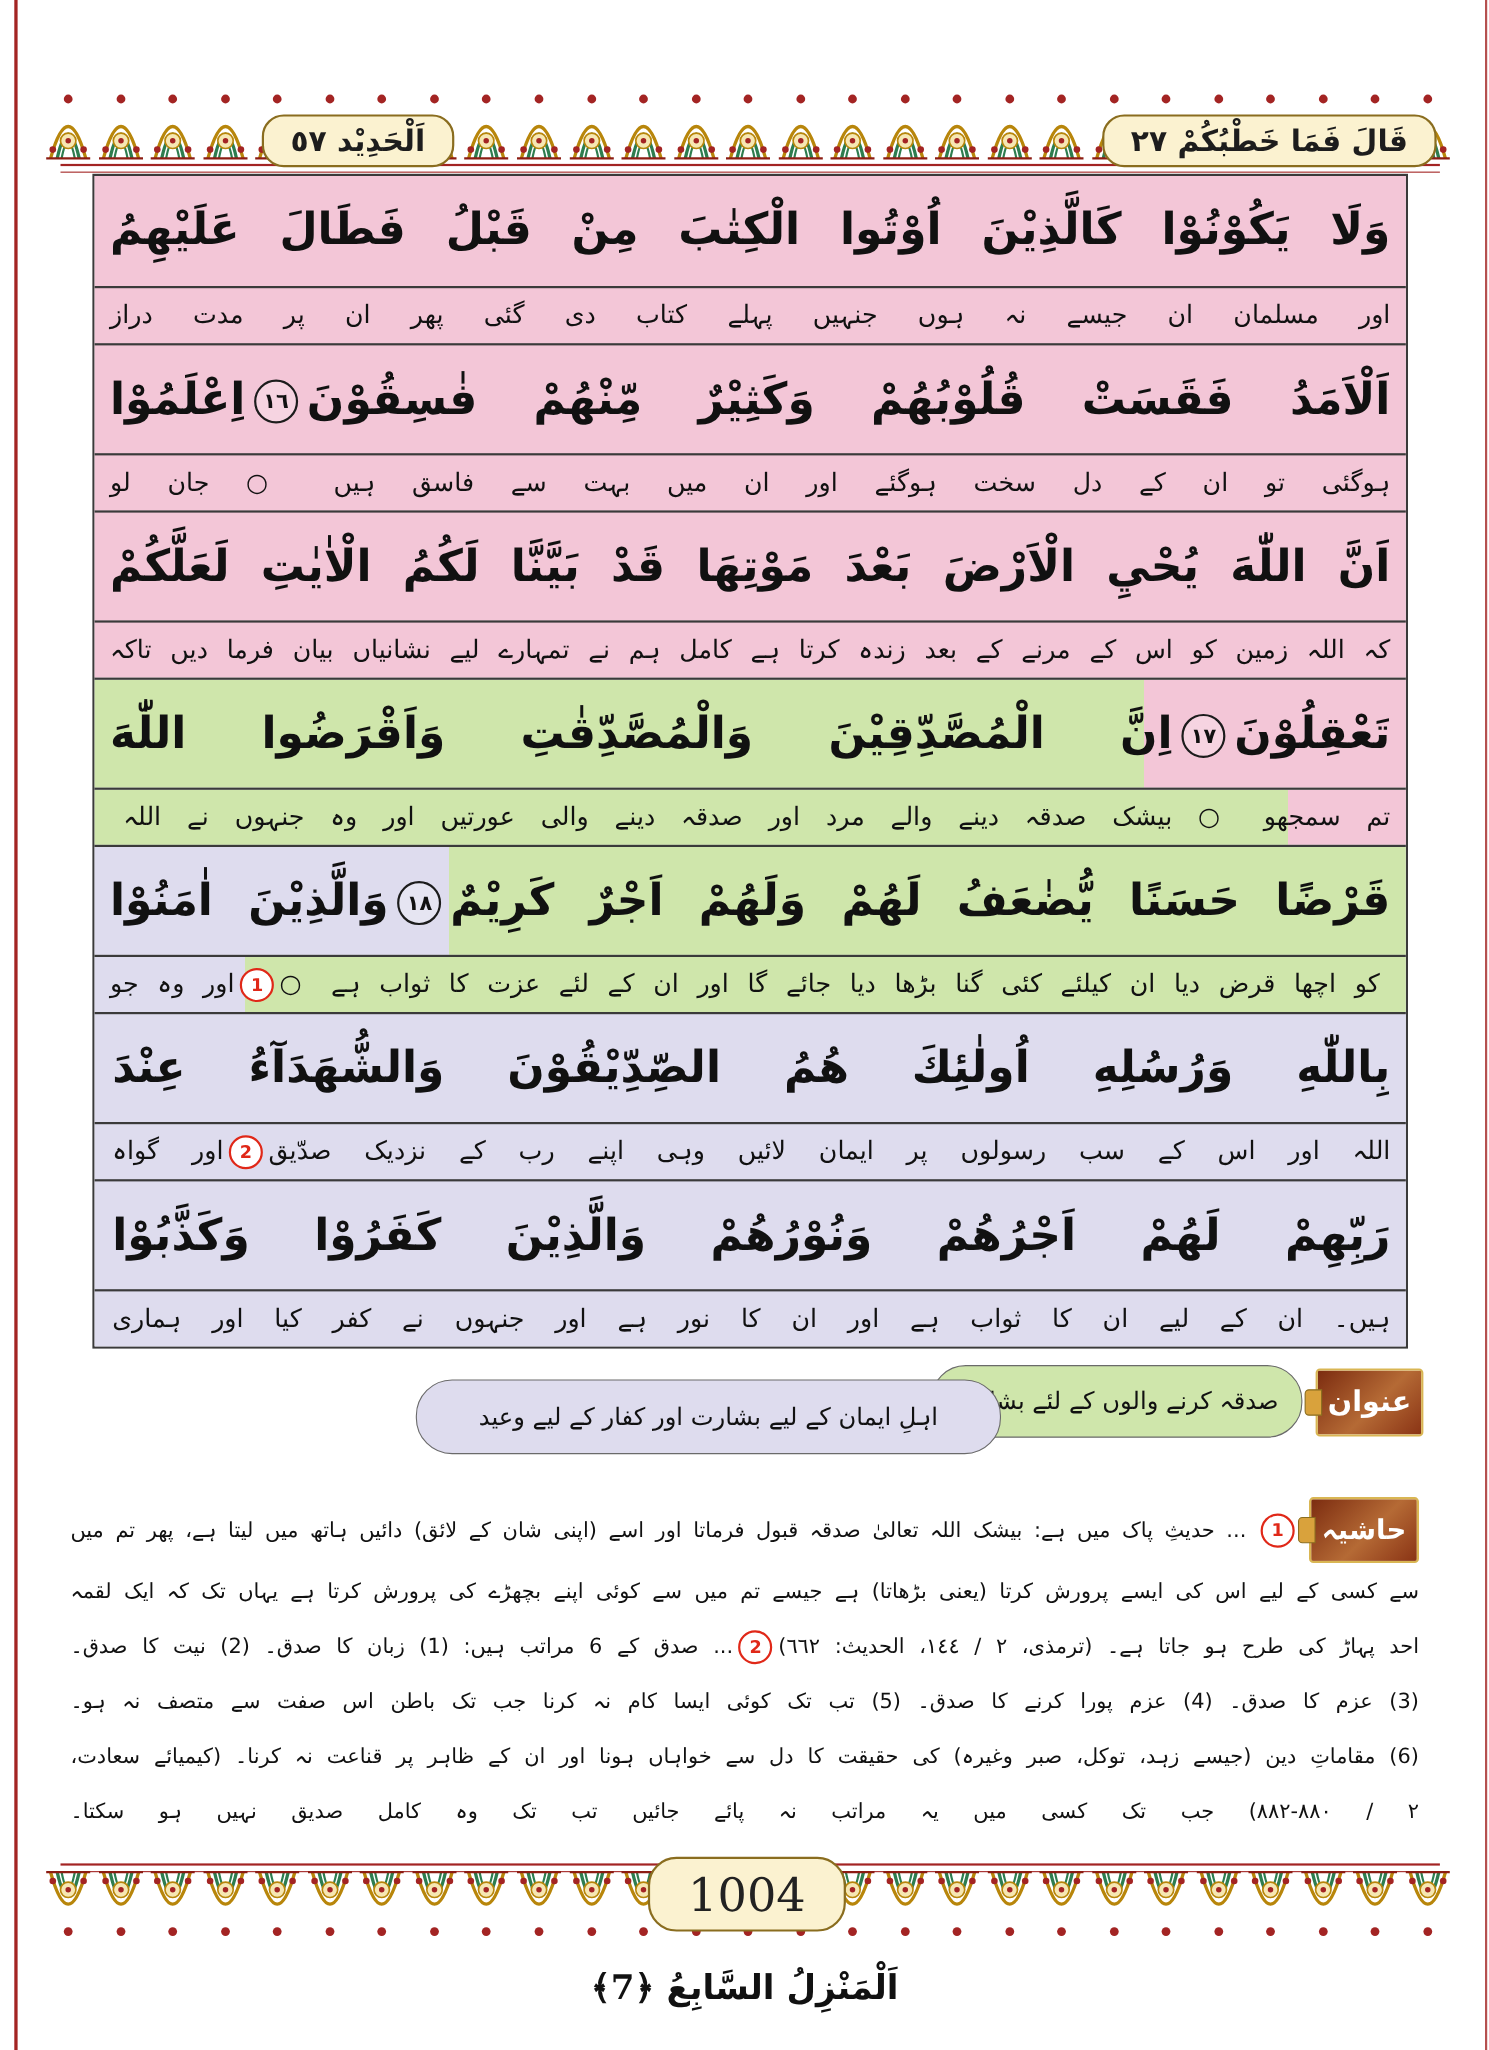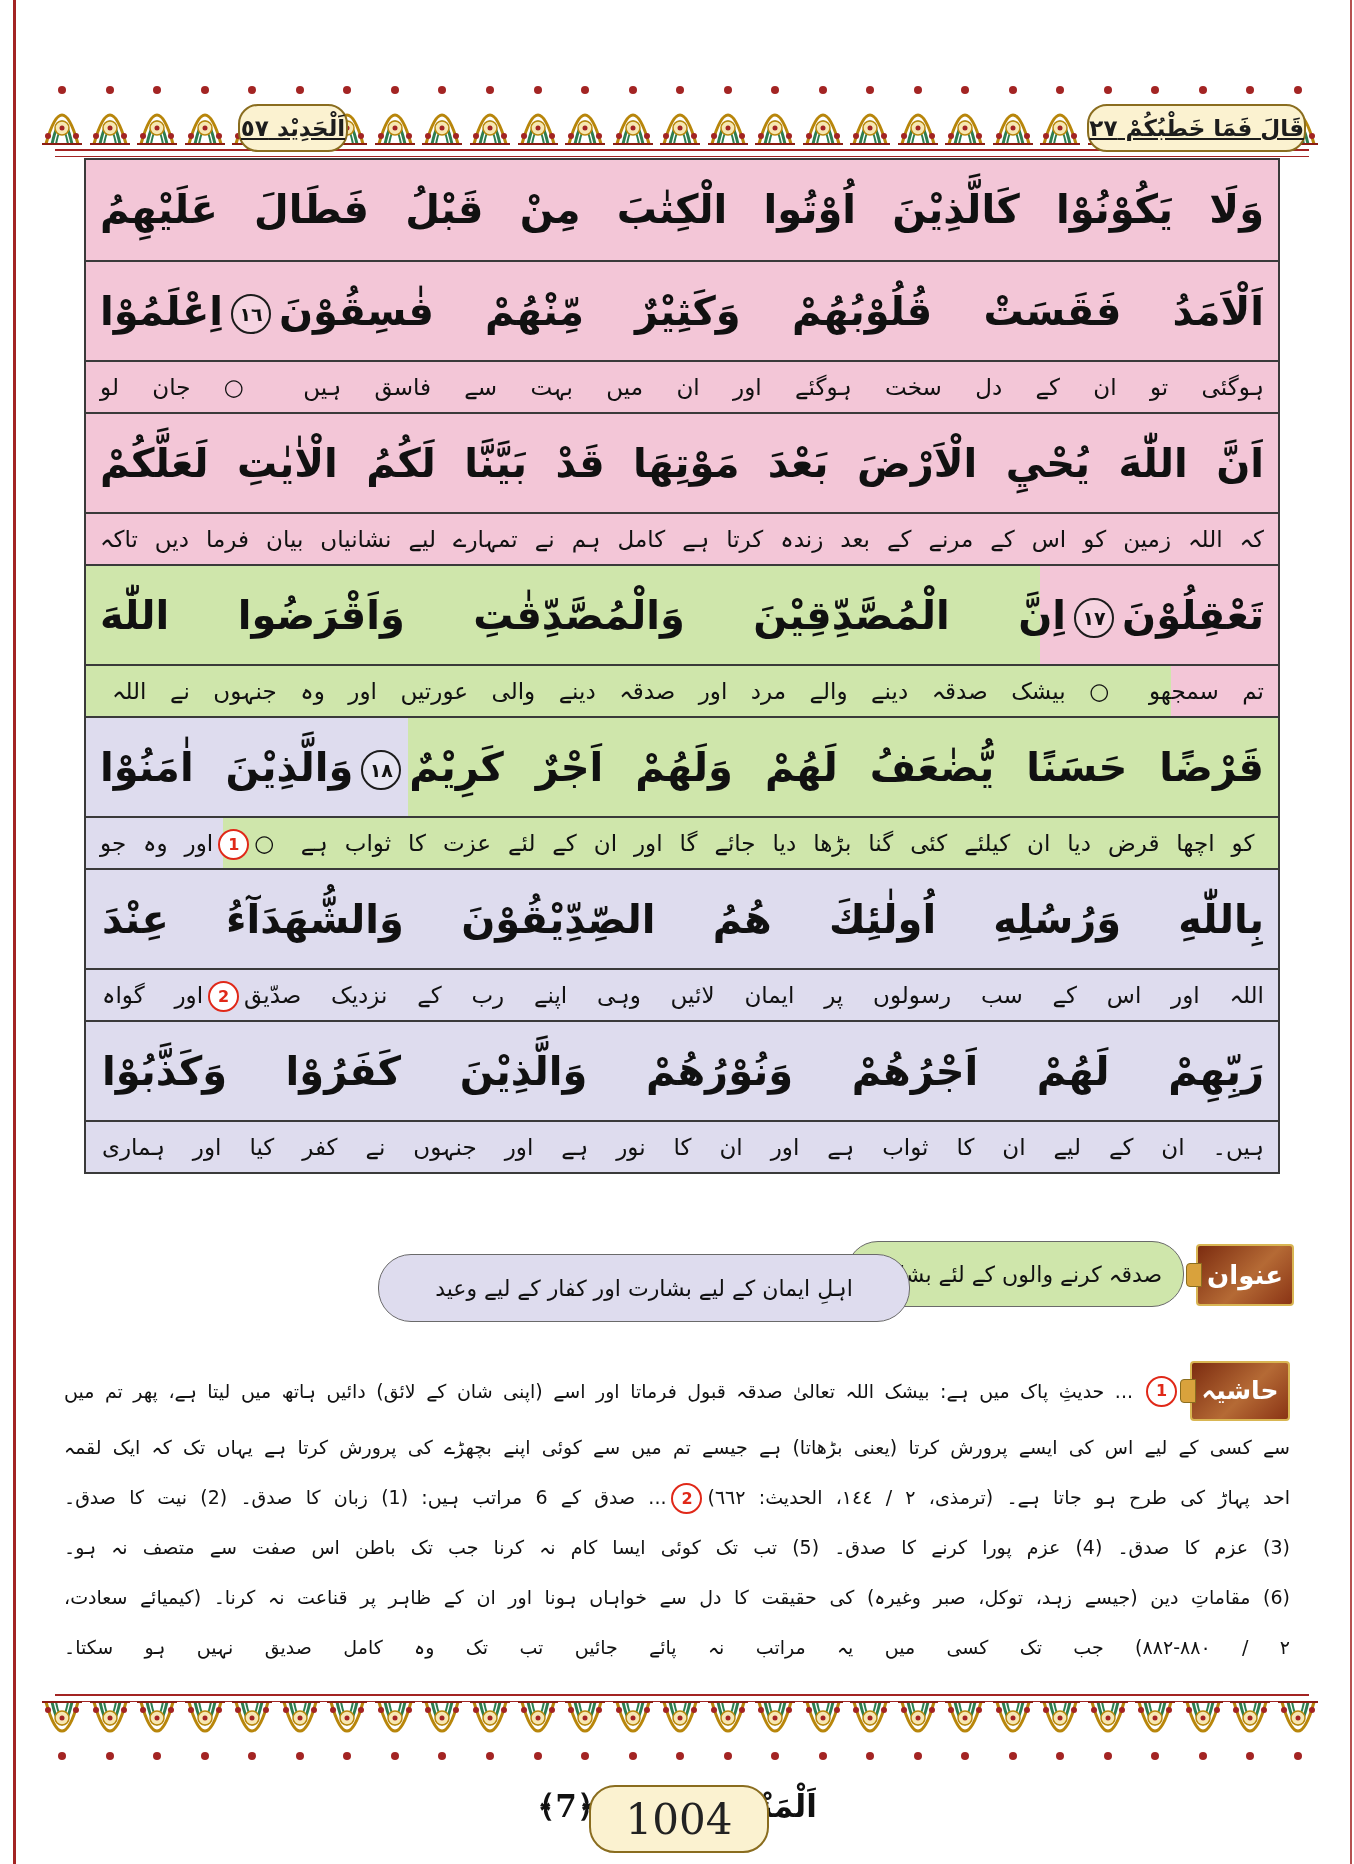--- a/index.html
+++ b/index.html
@@ -16,21 +16,21 @@
   .band-top{top:76px;}
   .band-bottom{top:1700px;}
   .ornament-row{display:flex;justify-content:space-between;align-items:flex-end;height:70px;overflow:hidden;}
   .band-bottom .ornament-row{transform:scaleY(-1);}
   .rule{position:absolute;left:55px;right:45px;height:5px;border-top:2px solid var(--ornament-red,#8c1c13);border-bottom:1px solid var(--ornament-red,#8c1c13);}
   .rule-top{top:149px;}
   .rule-bottom{top:1694px;}
   .cartouche{
     position:absolute;top:28px;height:44px;background:var(--cartouche-cream,#fbf2d0);
     border:2px solid #8a6d1f;border-radius:20px;display:flex;align-items:center;justify-content:center;
-    font-weight:bold;font-size:23px;color:#1d1d1d;padding:0 0;z-index:3;box-shadow:0 0 0 2px #fbf2d0 inset;text-decoration:underline;
+    font-weight:bold;font-size:27px;color:#1d1d1d;padding:0 24px;z-index:3;box-shadow:0 0 0 2px #fbf2d0 inset;
   }
   .cartouche-surah{left:198px;min-width:106px;}
   .cartouche-juz{right:14px;min-width:104px;}
 
   
   .quran-block{
     position:absolute;left:84px;top:158px;width:1196px;border:2px solid #3a3a3a;
     box-sizing:border-box;background:#fff;z-index:2;
   }
   .qrow{position:relative;box-sizing:border-box;overflow:hidden;padding:0 14px;
@@ -73,21 +73,21 @@
 
   
   .footnotes{position:absolute;left:64px;top:1360px;width:1226px;direction:rtl;color:#111;}
   .fn-line{height:50px;line-height:50px;font-size:19px;text-align:justify;text-align-last:justify;overflow:hidden;}
   .fn-first{display:flex;align-items:center;gap:8px;height:62px;}
   .fn-first .fn-text{flex:1;white-space:nowrap;overflow:hidden;font-size:19px;}
   .hashiya{position:relative;width:96px;height:56px;flex:0 0 auto;font-size:25px;}
 
   
   .page-cartouche{
-    position:absolute;left:589px;top:1785px;width:176px;height:64px;background:var(--cartouche-cream,#fbf2d0);
+    position:absolute;left:589px;top:1688px;width:176px;height:64px;background:var(--cartouche-cream,#fbf2d0);
     border:2px solid #8a6d1f;border-radius:26px;display:flex;align-items:center;justify-content:center;
     font-family:"DejaVu Serif","Liberation Serif",serif;font-size:42px;color:#222;z-index:4;
   }
   .manzil{position:absolute;left:0;top:1788px;width:100%;text-align:center;direction:rtl;
     font-size:31px;font-weight:bold;color:#111;}
   .manzil .num{font-family:"DejaVu Serif","Liberation Serif",serif;}
 </style>
 </head>
 <body>
 
@@ -427,20 +427,23 @@
     <span>قَالَ فَمَا خَطْبُكُمْ ٢٧</span>
   </div>
 </div>
 <div class="rule rule-top"></div>
 
 <div class="quran-block">
 
   <div class="qrow row-ar bg-pink">
     <span>وَلَا يَكُوْنُوْا كَالَّذِيْنَ اُوْتُوا الْكِتٰبَ مِنْ قَبْلُ فَطَالَ عَلَيْهِمُ</span>
   </div>
+  <div class="qrow row-ur bg-pink">
+    <span>اور مسلمان ان جیسے نہ ہوں جنہیں پہلے کتاب دی گئی پھر ان پر مدت دراز</span>
+  </div>
 
   <div class="qrow row-ar bg-pink">
     <span>اَلْاَمَدُ فَقَسَتْ قُلُوْبُهُمْ وَكَثِيْرٌ مِّنْهُمْ فٰسِقُوْنَ</span><span class="verse-circle">١٦</span><span>اِعْلَمُوْا</span>
   </div>
   <div class="qrow row-ur bg-pink">
     <span>ہوگئی تو ان کے دل سخت ہوگئے اور ان میں بہت سے فاسق ہیں ○ جان لو</span>
   </div>
 
   <div class="qrow row-ar bg-pink">
     <span>اَنَّ اللّٰهَ يُحْيِ الْاَرْضَ بَعْدَ مَوْتِهَا قَدْ بَيَّنَّا لَكُمُ الْاٰيٰتِ لَعَلَّكُمْ</span>

